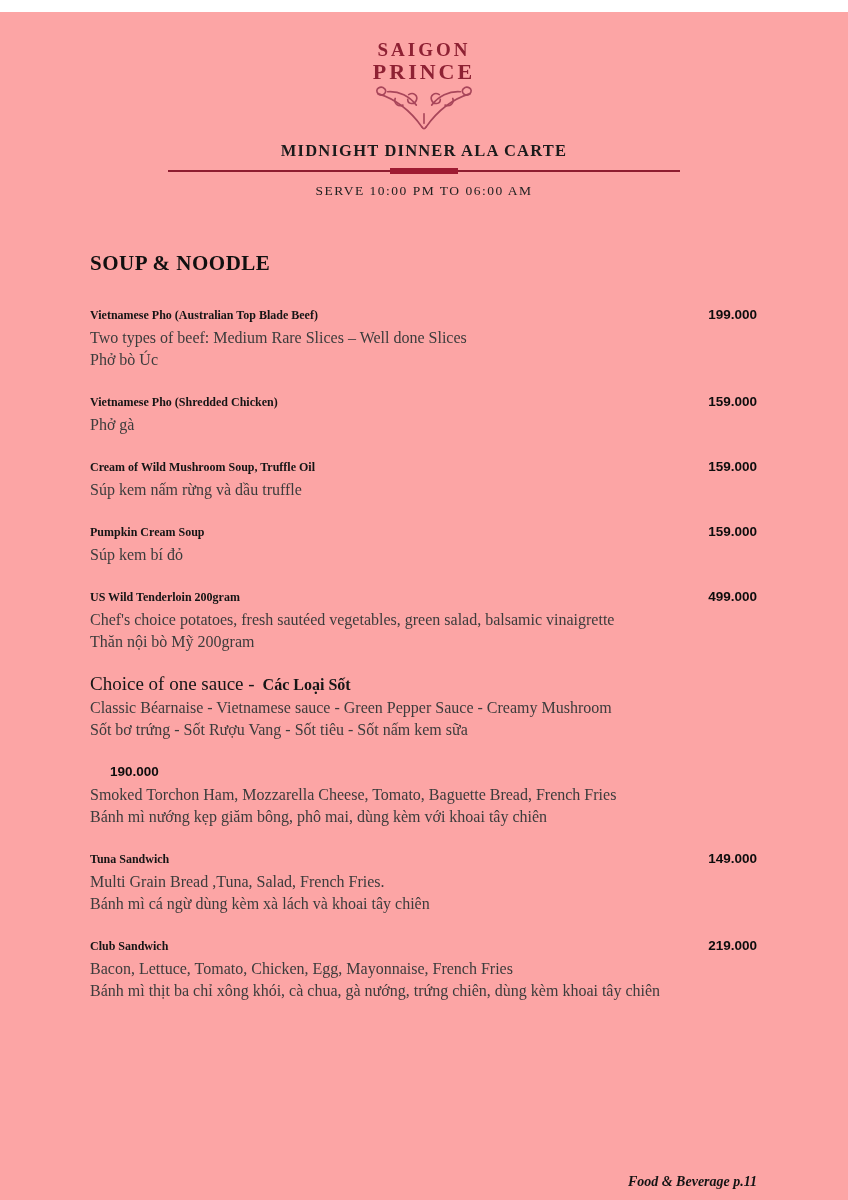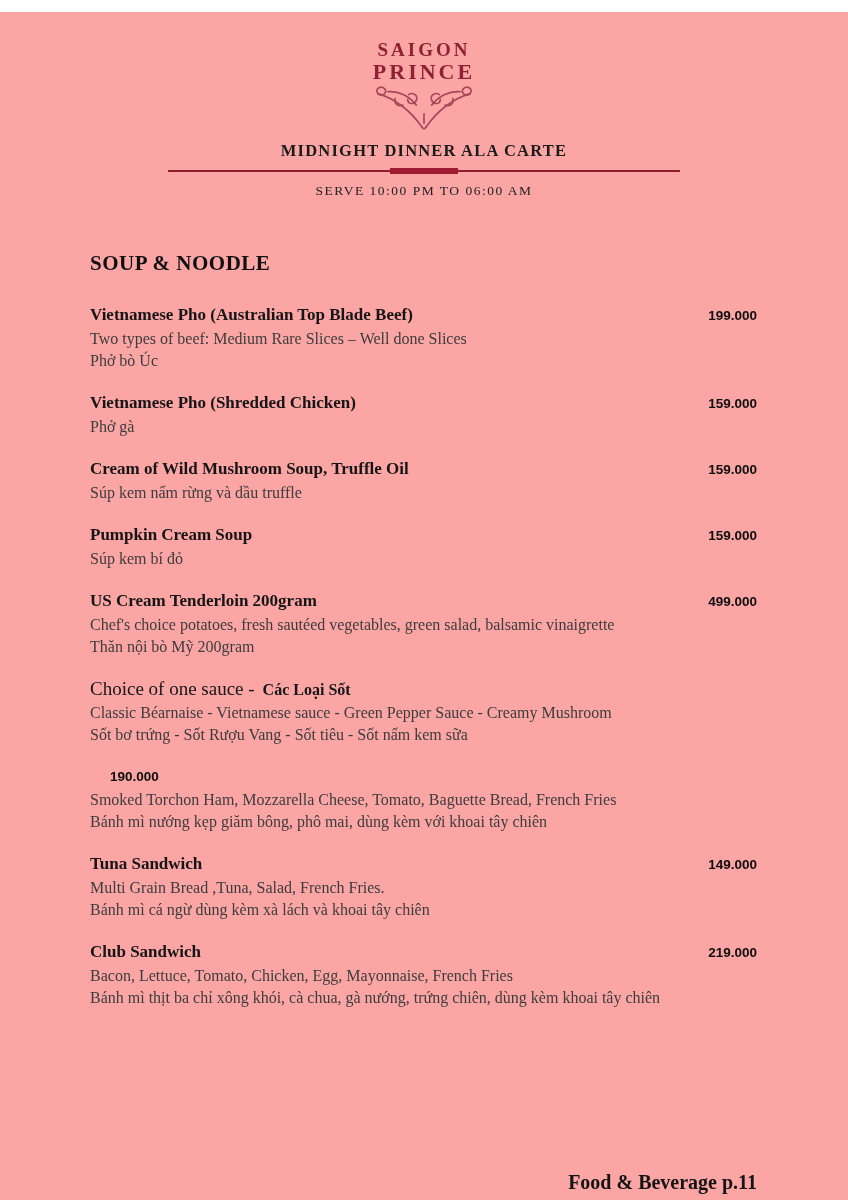--- a/index.html
+++ b/index.html
@@ -49,33 +49,33 @@
   .menu-body { padding:0 91px 0 90px; margin-top:52px; }
   .section-title {
     font-size:21px; font-weight:bold; letter-spacing:0.5px;
     color:#101010; margin-bottom:29px;
   }
   .item { margin-bottom:21px; }
   .item-head {
     display:flex; justify-content:space-between; align-items:baseline;
     line-height:20px; margin-bottom:2px;
   }
-  .item-name { font-size:17px; font-weight:bold; color:#151515; }
+  .item-name { font-size:12px; font-weight:bold; color:#151515; }
   .item-price {
     font-family:"Liberation Sans", sans-serif;
     font-size:13.5px; font-weight:bold; color:#0d0d0d;
     white-space:nowrap; padding-left:20px;text-align:right;
   }
   .item-desc { font-size:16px; color:#3c3c3c; line-height:22px; }
   .sauce-name { font-size:19px; font-weight:normal; color:#161616; }
   .sauce-name-vn { font-size:16px; font-weight:bold; color:#161616; margin-left:4px; }
   
   .footer { margin-top:auto; padding:0 91px 20px 90px; }
   .footer-page {
-    text-align:right; font-size:20px; font-weight:bold; 
+    text-align:right; font-size:14px; font-weight:bold; font-style:italic;
     color:#141414; line-height:20px;
   }
   .footer-note {
     text-align:center; font-size:14px; font-weight:bold;
     color:#121212; margin-top:8px; letter-spacing:0.3px;
   }
 </style>
 </head>
 <body>
 
@@ -143,21 +143,21 @@
     <div class="item">
       <div class="item-head">
         <span class="item-name">Pumpkin Cream Soup</span>
         <span class="item-price">159.000</span>
       </div>
       <div class="item-desc">Súp kem bí đỏ</div>
     </div>
 
     <div class="item">
       <div class="item-head">
-        <span class="item-name">US Cream Tenderloin 200gram</span>
+        <span class="item-name">US Wild Tenderloin 200gram</span>
         <span class="item-price">499.000</span>
       </div>
       <div class="item-desc">Chef's choice potatoes, fresh sautéed vegetables, green salad, balsamic vinaigrette</div>
       <div class="item-desc">Thăn nội bò Mỹ 200gram</div>
     </div>
 
     <div class="item">
       <div class="item-head">
         <span>
           <span class="sauce-name">Choice of one sauce -</span>

